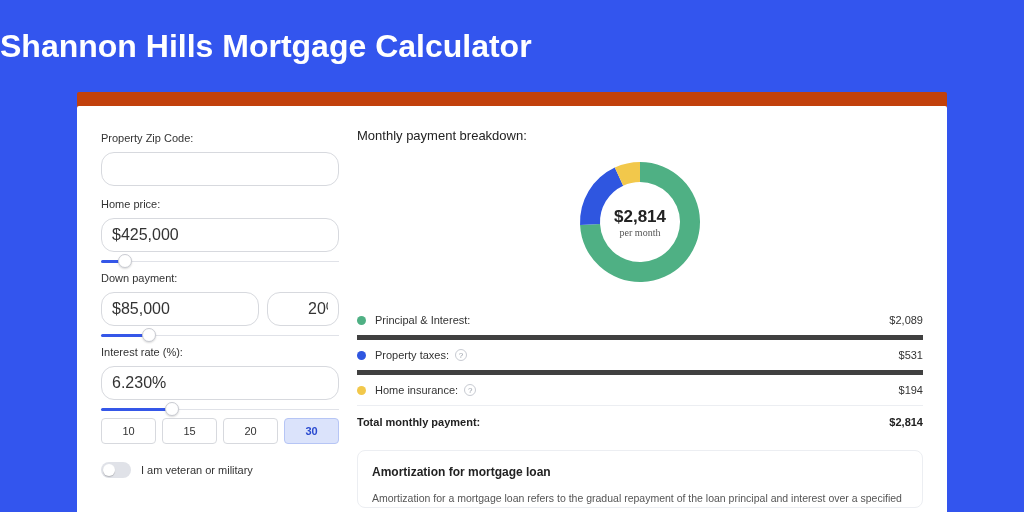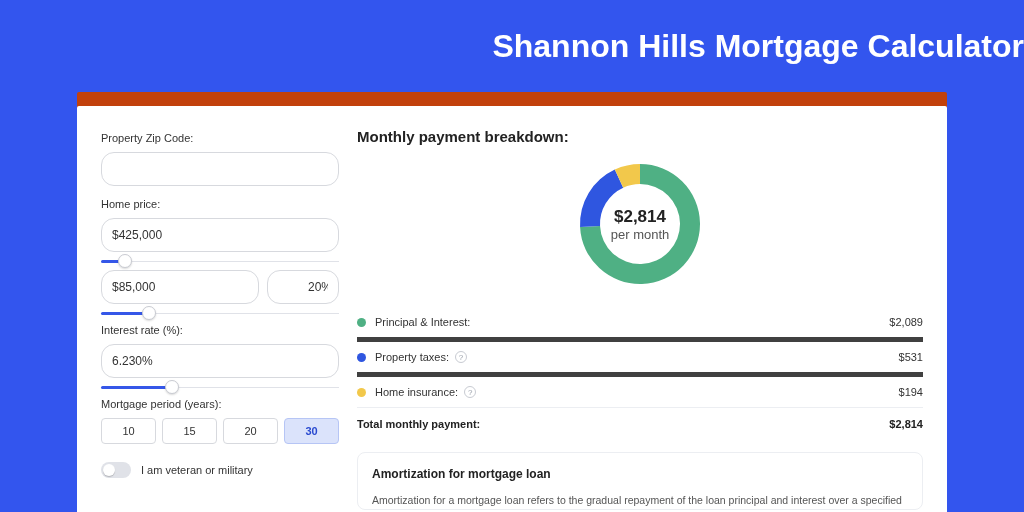--- a/index.html
+++ b/index.html
@@ -1,21 +1,21 @@
 <!DOCTYPE html>
 <html><head>
 <meta charset="utf-8">
 <style>
   * { box-sizing: border-box; margin: 0; padding: 0; }
   html, body { width: 1024px; height: 512px; overflow: hidden; font-family: -apple-system, BlinkMacSystemFont, "Segoe UI", Arial, sans-serif; }
   body { background: #3355ee; }
 
   .page-title {
     color: #fff;
-    text-align: right;
+    text-align: left;
     font-size: 32px;
     font-weight: 700;
     padding: 28px 0 20px 0;
   }
 
   .card-shadow {
     background: #c2410c;
     width: 870px;
     margin: 7px auto;
     padding-top: 14px;
@@ -41,21 +41,21 @@
     margin-bottom: 8px;
     margin-top: 4px;
   }
 
   .text-input {
     width: 100%;
     height: 34px;
     border: 1px solid #d7d9de;
     border-radius: 13px;
     padding: 0 10px;
-    font-size: 12px;
+    font-size: 16px;
     color: #333;
     outline: none;
   }
 
   .slider-track {
     position: relative;
     height: 14px;
     margin-top: 2px;
     margin-bottom: 2px;
   }
@@ -124,40 +124,40 @@
     position: absolute;
     left: 2px; top: 2px;
     width: 12px; height: 12px;
     background: #fff;
     border-radius: 50%;
     box-shadow: 0 1px 1px rgba(0,0,0,0.2);
   }
   .vet-label { font-size: 11px; color: #333; }
 
   .section-title {
-    font-size: 15px;
-    font-weight: 700;
+    font-size: 13px;
+    font-weight: 400;
     color: #222;
     margin-bottom: 14px;
   }
 
   .donut-wrap {
     display: flex;
     justify-content: center;
     margin-bottom: 18px;
   }
   .donut-box { position: relative; width: 130px; height: 130px; }
   .donut-center {
     position: absolute;
     top: 50%; left: 50%;
     transform: translate(-50%, -50%);
     text-align: center;
   }
   .donut-amount { font-size: 17px; font-weight: 700; color: #222; }
-  .donut-sub { font-size: 13px; color: #555; }
+  .donut-sub { font-size: 10px; color: #555; font-family: Liberation Serif, serif; }
 
   .legend-line {
     display: flex;
     align-items: center;
     padding: 9px 0;
     font-size: 11px;
     color: #333;
   }
   .legend-sep { border-top: 5px solid #404040; }
   .legend-dot {
@@ -214,39 +214,39 @@
       <input class="text-input" value="" style="">
 
       <div class="field-label" style="margin-top:12px">Home price:</div>
       <input class="text-input" value="$425,000" style="">
       <div class="slider-track">
         <div class="slider-line"></div>
         <div class="slider-fill" id="hp-fill" style="width: 10%;"></div>
         <div class="slider-thumb" id="hp-thumb" style="left: 10%;"></div>
       </div>
 
+      <div class="field-label">Down payment:</div>
       <div class="dp-row">
         <input class="text-input dp-amount" value="$85,000" style="">
         <input class="text-input dp-pct" value="20%" style="">
       </div>
       <div class="slider-track">
         <div class="slider-line"></div>
         <div class="slider-fill" id="dp-fill" style="width: 20%;"></div>
         <div class="slider-thumb" id="dp-thumb" style="left: 20%;"></div>
       </div>
 
       <div class="field-label">Interest rate (%):</div>
       <input class="text-input" value="6.230%" style="">
       <div class="slider-track">
         <div class="slider-line"></div>
         <div class="slider-fill" id="ir-fill" style="width: 30%;"></div>
         <div class="slider-thumb" id="ir-thumb" style="left: 30%;"></div>
       </div>
 
-      <div class="field-label">Mortgage period (years):</div>
       <div class="period-row" id="period-row">
           <div class="period-btn">10</div>
           <div class="period-btn">15</div>
           <div class="period-btn">20</div>
           <div class="period-btn active">30</div>
         </div>
 
       <div class="vet-row">
         <div class="toggle"></div>
         <div class="vet-label">I am veteran or military</div>

